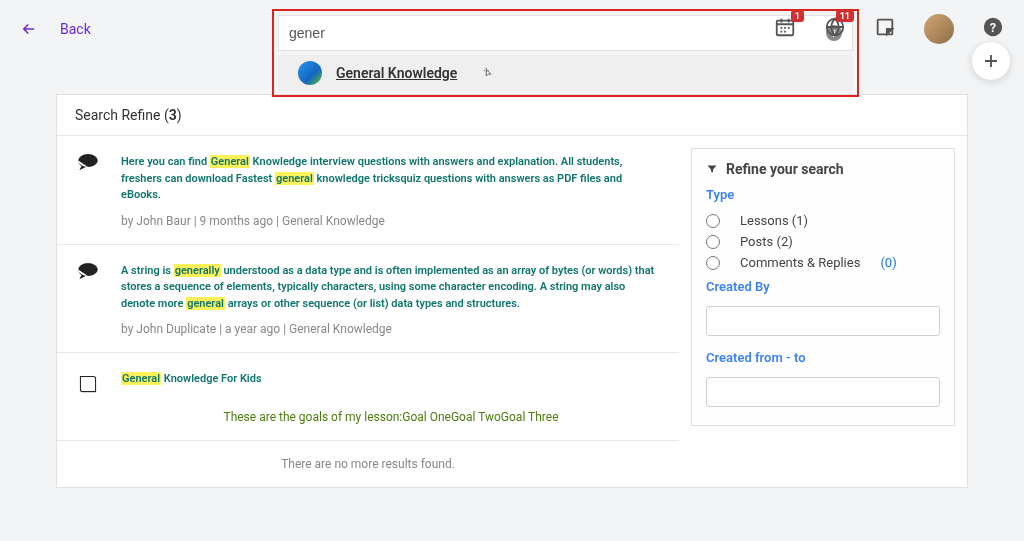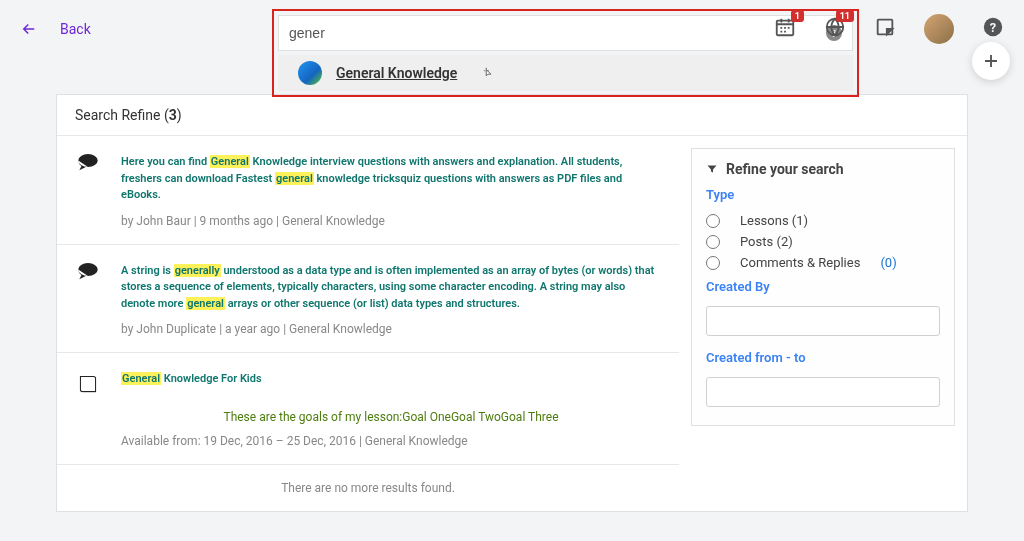--- a/index.html
+++ b/index.html
@@ -155,21 +155,20 @@
         <div class="ricon">
           <svg viewBox="0 0 24 24" fill="currentColor">
               <path d="M4 4h13a3 3 0 0 1 3 3v13H7a3 3 0 0 1-3-3zm2 2v11a1 1 0 0 0 1 1h11V7a1 1 0 0 0-1-1zm2 2h8M8 11h8M8 14h5" stroke="#fff" stroke-width="1"></path>
             </svg>
         </div>
         <div class="rbody">
           <div class="rtitle">
             <span class="hl">General</span><span> Knowledge For Kids</span>
           </div>
           <div class="rgoal">These are the goals of my lesson:Goal OneGoal TwoGoal Three</div>
-          <div class="rmeta">Available from: 19 Dec, 2016 – 25 Dec, 2016 | General Knowledge</div>
         </div>
       </div>
 
       <div class="no-more">There are no more results found.</div>
     </div>
 
     <div class="right">
       <div class="refine">
         <div class="refine-h">
           <svg viewBox="0 0 24 24" fill="currentColor">

